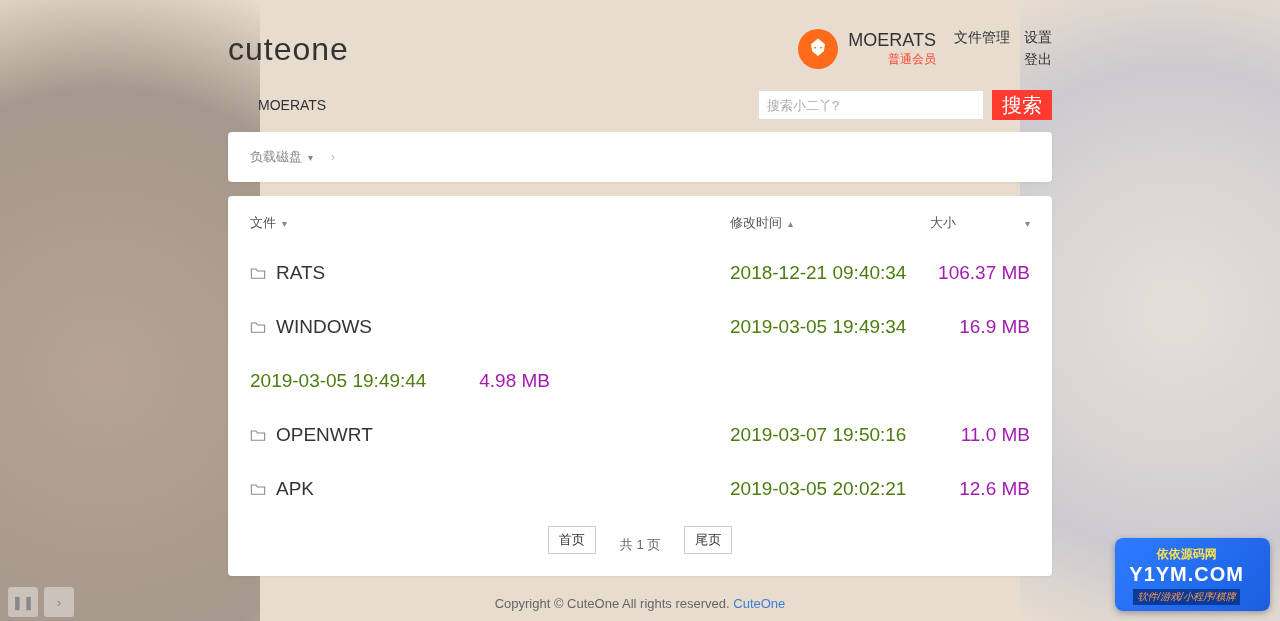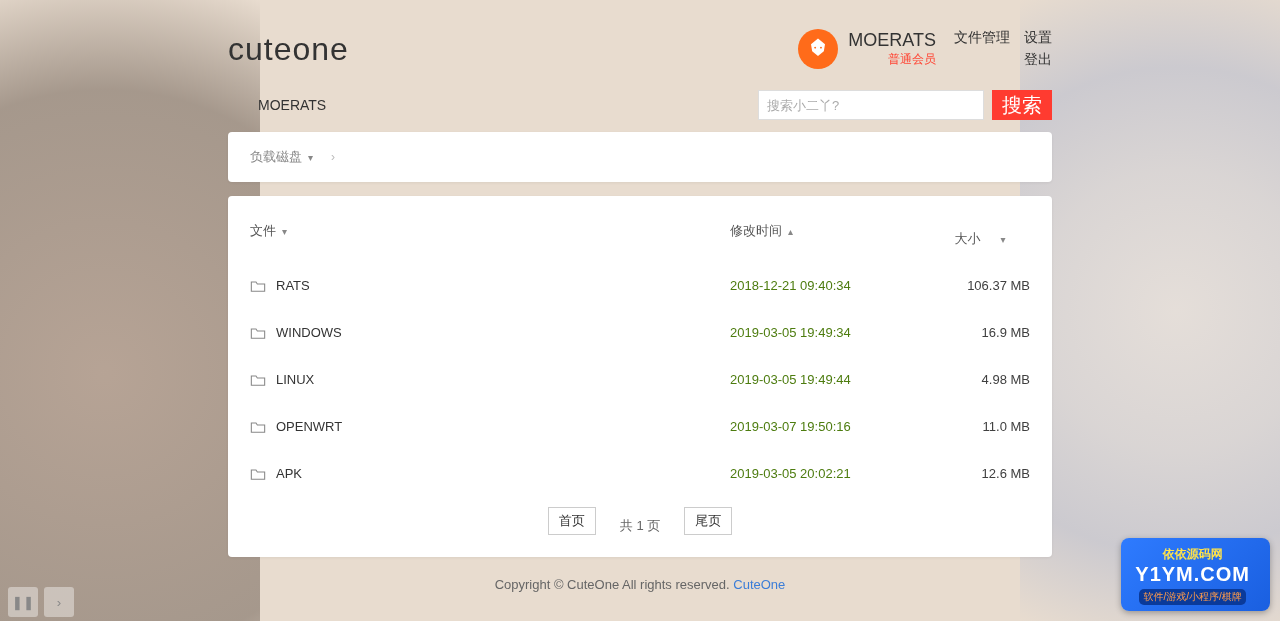--- a/index.html
+++ b/index.html
@@ -27,36 +27,36 @@
 .search-input::placeholder { color: #aaa; }
 .search-btn { width: 60px; height: 30px; background: #ff3b30; color: #fff; border: none; font-size: 20px; cursor: pointer; }
 .panel { background: #fff; border-radius: 4px; box-shadow: 0 1px 3px rgba(0,0,0,0.06); margin-bottom: 14px; }
 .panel-crumb { padding: 16px 22px; display: flex; align-items: center; gap: 18px; font-size: 13px; color: #888; }
 .crumb-item { display: flex; align-items: center; gap: 6px; cursor: pointer; }
 .chev { color: #bbb; font-size: 12px; }
 .file-panel { padding: 0 22px 8px 22px; }
 .file-header { display: flex; align-items: center; padding: 18px 0 14px 0; font-size: 13px; color: #555; border-bottom: 0; }
 .col-name { flex: 1; display: flex; align-items: center; gap: 6px; cursor: pointer; }
 .col-date { width: 200px; text-align: left; display: flex; align-items: center; gap: 6px; cursor: pointer; }
-.col-size { width: 100px; text-align: right; display: flex; align-items: center; justify-content: center; gap: 20px; cursor: pointer; margin-top: 16px; }
-.file-row { display: flex; align-items: center; padding: 16px 0; font-size: 13px; color: #333; }
+.col-size { width: 100px; text-align: right; display: flex; align-items: center; justify-content: space-between; gap: 20px; cursor: pointer; }
+.file-row { display: flex; align-items: center; padding: 16px 0; font-size: 19px; color: #333; }
 .file-row .col-name { gap: 10px; }
 .folder-icon { width: 16px; height: 14px; color: #888; }
 .col-date-val { width: 200px; color: #4d7c0f; }
-.col-size-val { width: 100px; text-align: right; color: #404040; }
+.col-size-val { width: 100px; text-align: right; color: #a21caf; }
 .pagination { display: flex; align-items: flex-end; justify-content: center; gap: 24px; padding: 10px 0 14px 0; font-size: 13px; }
 .page-btn { border: 1px solid #ccc; padding: 4px 10px; background: #fff; cursor: pointer; color: #333; font-size: 13px; }
 .page-info { color: #666; }
 .footer { text-align: center; font-size: 13px; color: #666; padding: 6px 0; }
 .footer a { color: #3b7dd8; text-decoration: none; }
 .sort-arrow { font-size: 10px; color: #888; }
-.watermark { position: absolute; right: 10px; bottom: 10px; z-index: 5; background: linear-gradient(135deg, #2e7bff, #1a5fe0); color: #fff; border-radius: 8px; padding: 8px 20px 6px 14px; font-family: Arial, sans-serif; text-align: center; box-shadow: 0 2px 6px rgba(0,0,0,0.3); }
+.watermark { position: absolute; right: 10px; bottom: 10px; z-index: 5; background: linear-gradient(135deg, #2e7bff, #1a5fe0); color: #fff; border-radius: 8px; padding: 8px 26px 6px 14px; font-family: Arial, sans-serif; text-align: center; box-shadow: 0 2px 6px rgba(0,0,0,0.3); }
 .wm-top { font-size: 12px; color: #ffe34a; font-weight: bold; }
 .wm-mid { font-size: 20px; font-weight: 900; color: #fff; letter-spacing: 1px; }
-.wm-bot { font-size: 10px; color: #ff9b4a; background: #0a3a9a; padding: 1px 4px; border-radius: 5px; display: inline-block; }
+.wm-bot { font-size: 10px; color: #ff9b4a; background: #0a3a9a; padding: 1px 4px; border-radius: 0; display: inline-block; font-style: italic; }
 .side-controls { position: absolute; left: 8px; bottom: 4px; z-index: 3; display: flex; align-items: center; gap: 6px; }
 .side-btn { width: 30px; height: 30px; background: rgba(255,255,255,0.4); border: none; border-radius: 3px; cursor: pointer; color: #888; display: flex; align-items: center; justify-content: center; }
 </style>
 </head>
 <body>
 
 <div class="bg-deco-left"></div>
 <div class="bg-deco-right"></div>
 
 <div class="container">
@@ -135,26 +135,20 @@
           <div class="col-name">
             <svg class="folder-icon" viewBox="0 0 24 20">
               <path fill="none" stroke="currentColor" stroke-width="1.6" d="M2 4 h7 l2 3 h11 v11 H2 Z"></path>
             </svg>
             <span>WINDOWS</span>
           </div>
           <div class="col-date-val">2019-03-05 19:49:34</div>
           <div class="col-size-val">16.9 MB</div>
         </div>
         <div class="file-row">
-          <div class="col-name">
-            <svg class="folder-icon" viewBox="0 0 24 20">
-              <path fill="none" stroke="currentColor" stroke-width="1.6" d="M2 4 h7 l2 3 h11 v11 H2 Z"></path>
-            </svg>
-            <span>LINUX</span>
-          </div>
           <div class="col-date-val">2019-03-05 19:49:44</div>
           <div class="col-size-val">4.98 MB</div>
         </div>
         <div class="file-row">
           <div class="col-name">
             <svg class="folder-icon" viewBox="0 0 24 20">
               <path fill="none" stroke="currentColor" stroke-width="1.6" d="M2 4 h7 l2 3 h11 v11 H2 Z"></path>
             </svg>
             <span>OPENWRT</span>
           </div>

